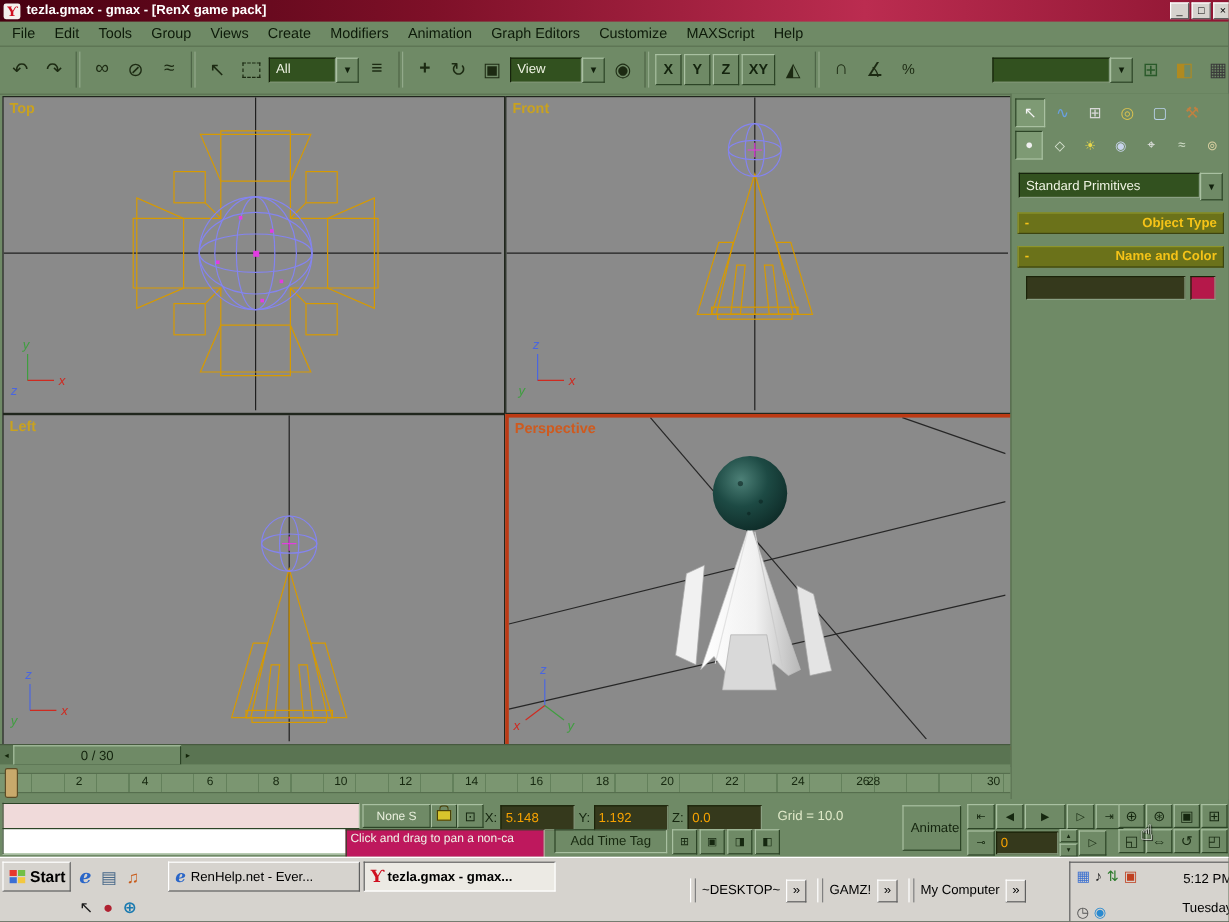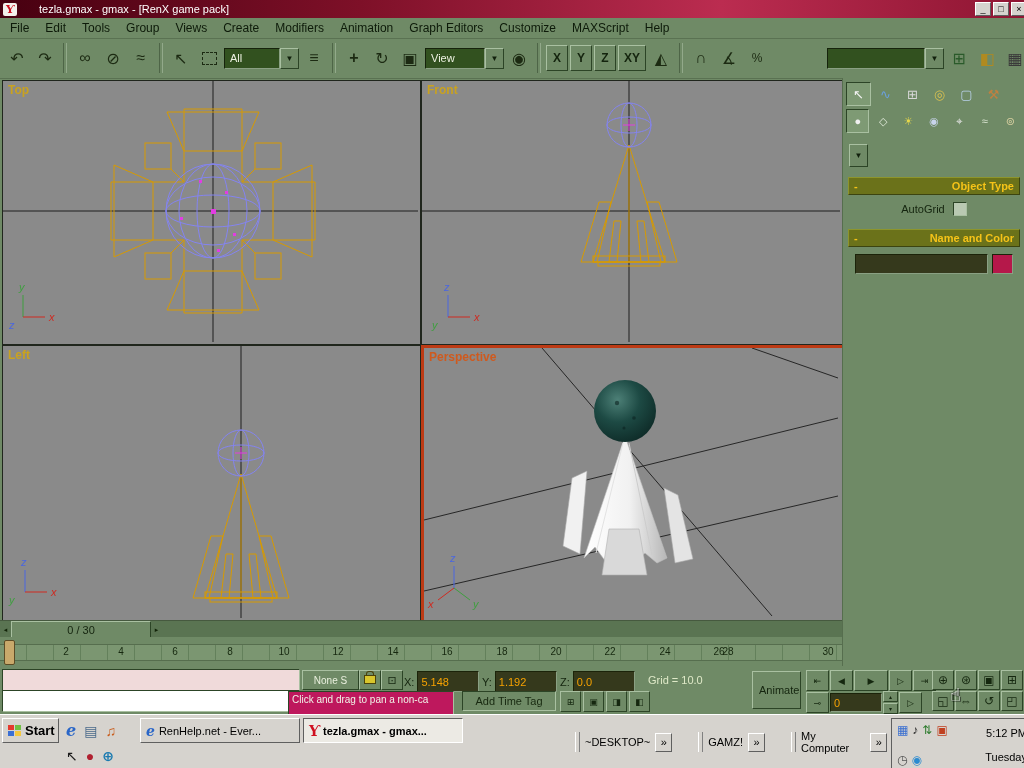--- a/index.html
+++ b/index.html
@@ -10,21 +10,21 @@
   .sunken{border:1px solid;border-color:#2c4426 #a9c0a1 #a9c0a1 #2c4426;}
   .graised{border:1px solid;border-color:#ffffff #5f5f5f #5f5f5f #ffffff;}
   .gsunken{border:1px solid;border-color:#5f5f5f #ffffff #ffffff #5f5f5f;}
   .dfield{background:#35391c;color:#f6a200;border:1px solid;border-color:#1b2309 #8aa083 #8aa083 #1b2309;}
 
   
   .titlebar{left:0;top:0;width:1024px;height:18px;display:flex;align-items:center;padding:0 3px;color:#fff;
             background:linear-gradient(90deg,#470010,#7e1028 35%,#bb2c50 70%,#8e1532);}
   .app-icon{width:14px;height:13px;background:#f4f0ec;color:#cf1020;font-weight:bold;font-size:11px;line-height:13px;
             text-align:center;font-family:"DejaVu Serif",serif;border-radius:2px;flex:0 0 auto;}
-  .title-text{margin-left:22px;font-weight:normal;font-size:11px;white-space:nowrap;}
+  .title-text{margin-left:5px;font-weight:bold;font-size:11px;white-space:nowrap;}
   .winbtns{margin-left:auto;display:flex;gap:2px;}
   .wbtn{width:16px;height:14px;background:#d6d3ce;color:#000;font-size:9px;line-height:11px;text-align:center;padding:0;}
 
   
   .menubar{left:0;top:18px;width:1024px;height:20px;display:flex;align-items:center;padding-left:2px;border-bottom:1px solid #5a7252;}
   .menu-item{padding:3px 8px;font-size:12px;color:#0d1a09;white-space:nowrap;}
 
   
   .toolbar{left:0;top:38px;width:1024px;height:40px;display:flex;align-items:center;padding:0 4px;gap:2px;border-bottom:1px solid #5a7252;}
   .tbtn{min-width:26px;height:28px;display:flex;align-items:center;justify-content:center;font-size:16px;color:#1c2a12;}
@@ -349,31 +349,28 @@
     <div class="cp-tabs" style="padding-top:1px">
       <span class="cp-tab pressed" style="color:#f0f0f0;font-size:11px">●</span>
       <span class="cp-tab" style="font-size:11px;color:#dfe9d8">◇</span>
       <span class="cp-tab" style="font-size:11px;color:#e8d84a">☀</span>
       <span class="cp-tab" style="font-size:11px;color:#c8d4ec">◉</span>
       <span class="cp-tab" style="font-size:11px;color:#e4e4e4">⌖</span>
       <span class="cp-tab" style="font-size:11px;color:#d4e0cc">≈</span>
       <span class="cp-tab" style="font-size:11px;color:#d8cfa0">⊚</span>
     </div>
     <div class="cp-drop">
+      <span class="val">Standard Primitives</span>
       <span class="arr raised">▼</span>
     </div>
 
     <div class="rollout">
       <div class="ro-head">
         <span>-</span>
         <span class="ro-title">Object Type</span>
-      </div>
-      <div class="autogrid">
-        <span>AutoGrid</span>
-        <span class="checkbox"></span>
       </div>
     </div>
 
     <div class="rollout">
       <div class="ro-head">
         <span>-</span>
         <span class="ro-title">Name and Color</span>
       </div>
       <div class="nc-row">
         <span class="nc-input dfield"></span>
@@ -498,21 +495,21 @@
 
     <button class="abs task graised" style="left:140px;top:3px;width:160px">
       <span class="qico" style="color:#2a66c8;font-weight:bold;font-style:italic;font-family:'DejaVu Serif',serif">e</span>
       <span>RenHelp.net - Ever...</span>
     </button>
     <button class="abs task active gsunken" style="left:303px;top:3px;width:160px">
       <span class="qico" style="color:#cf1020;font-weight:bold;font-family:'DejaVu Serif',serif">Ƴ</span>
       <span>tezla.gmax - gmax...</span>
     </button>
 
-    <div class="abs" style="left:575px;top:0;height:54px;width:312px;display:flex;align-items:center;gap:26px">
+    <div class="abs" style="left:575px;top:0;height:54px;width:312px;display:flex;align-items:center;gap:9px">
       <span class="tbgroup">
         <span class="grip"></span>
         <span>~DESKTOP~</span>
         <span class="chev graised">»</span>
       </span>
       <span class="tbgroup">
         <span class="grip"></span>
         <span>GAMZ!</span>
         <span class="chev graised">»</span>
       </span>

